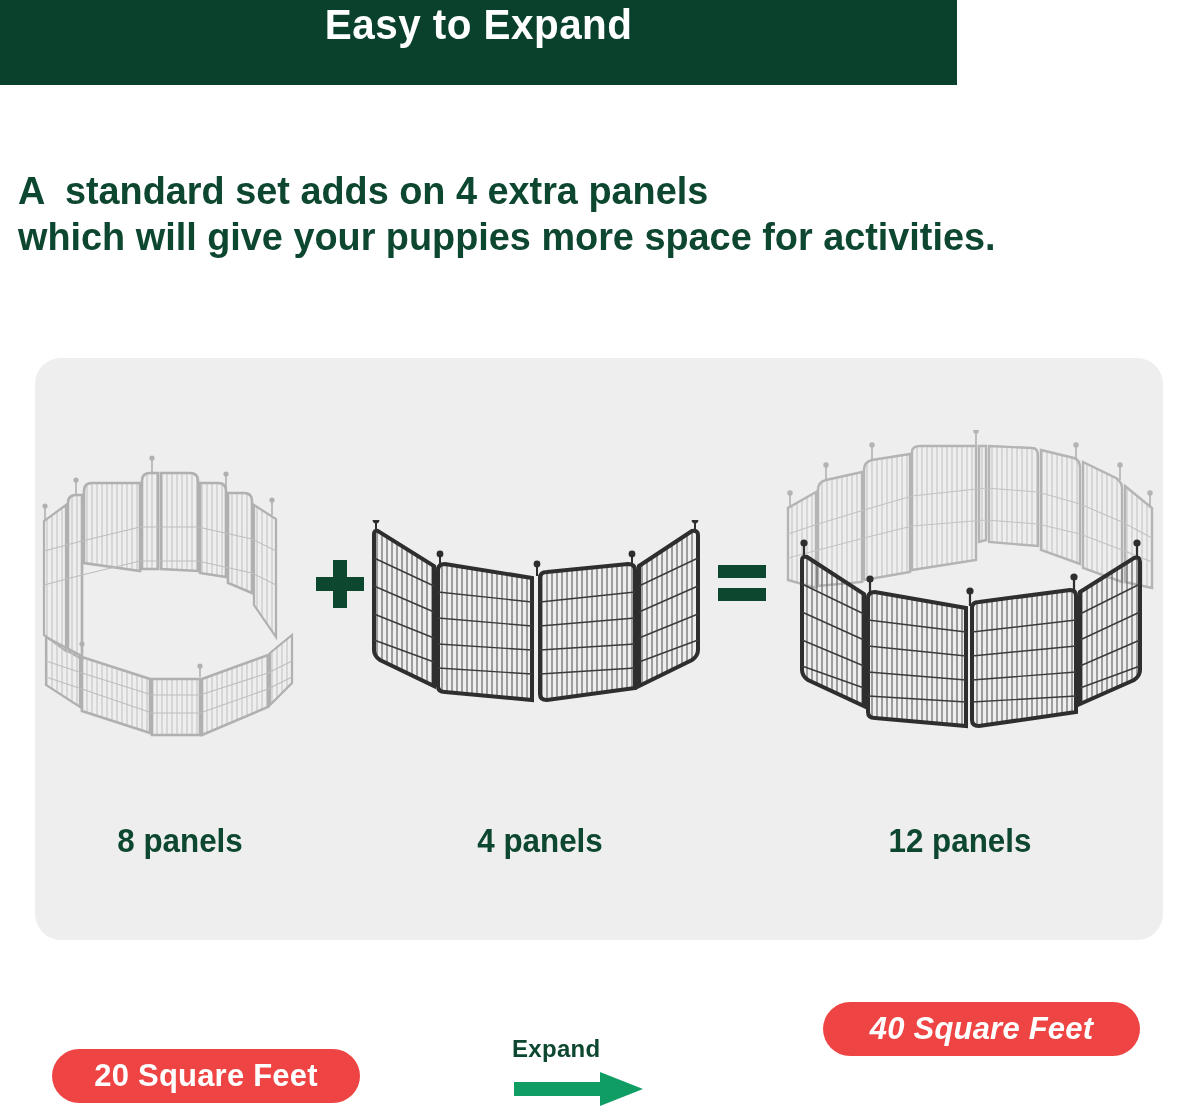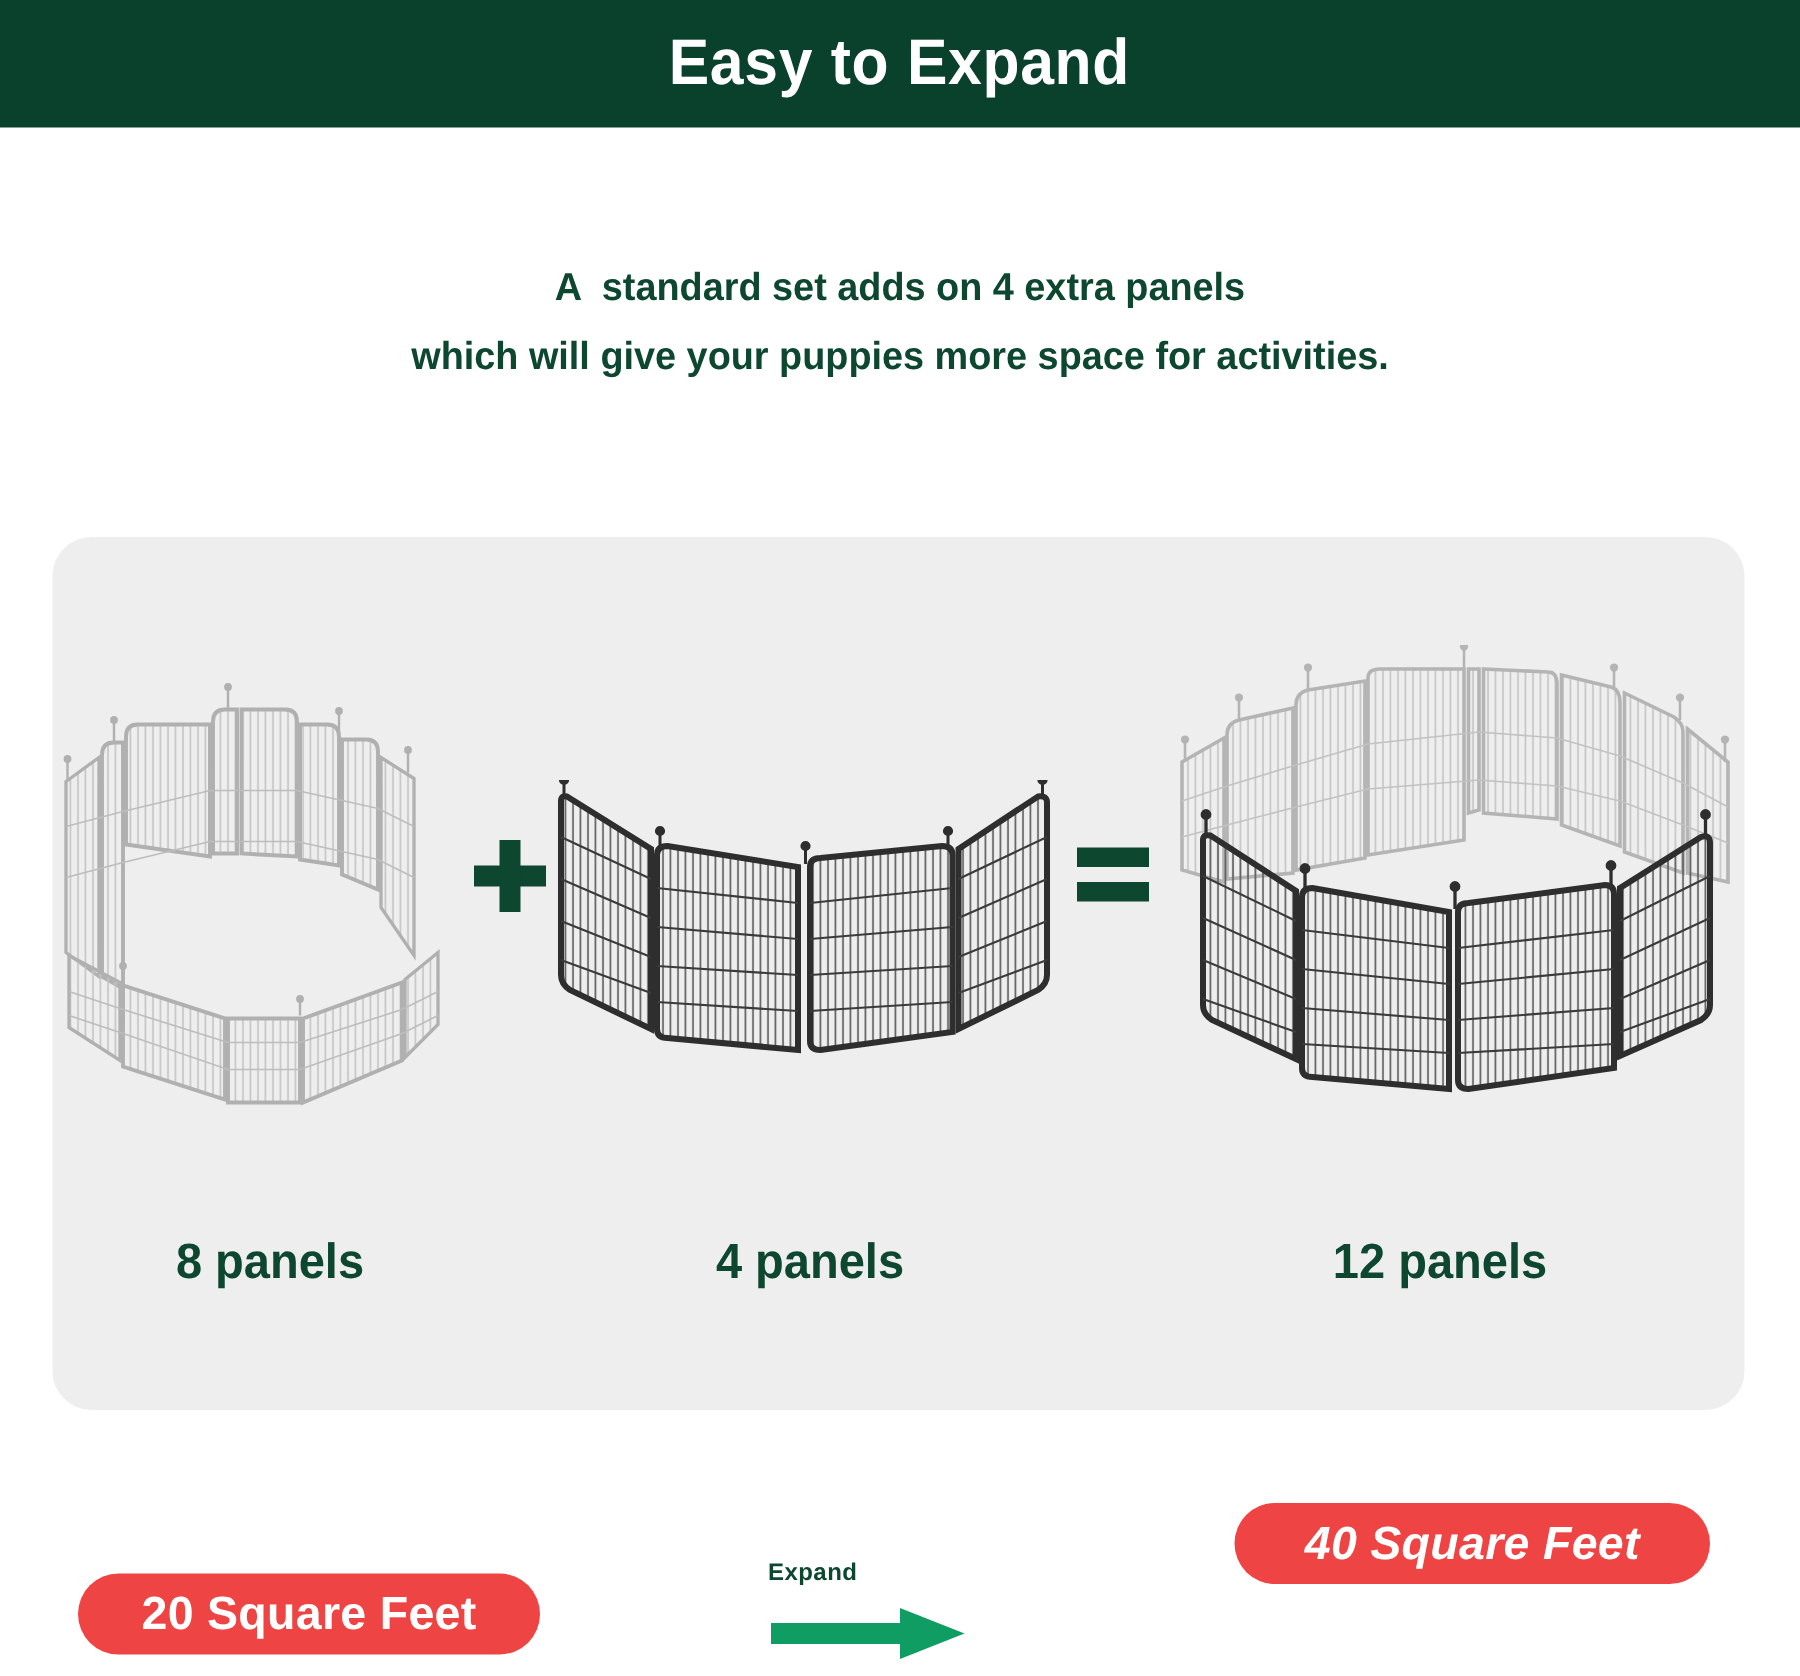--- a/index.html
+++ b/index.html
@@ -12,44 +12,43 @@
     height: 1117px;
     position: relative;
     font-family: "Liberation Sans", sans-serif;
     overflow: hidden;
   }
 
   
   .header-bar {
     position: absolute;
     left: 0; top: 0;
-    width: 1200px;
+    width: 957px;
     height: 85px;
     background: #0a412c;
     display: flex;
-    align-items: center;
     justify-content: center;
   }
   .header-title {
     color: #ffffff;
     font-size: 43px;
     font-weight: bold;
     letter-spacing: 0.5px;
     font-family: "Liberation Sans", sans-serif;
     transform: scaleX(0.94);
   }
 
   
   .subtitle {
     position: absolute;
     left: 0; top: 168px;
     width: 1200px;
-    text-align: center;
+    text-align: left;
     color: #0d4730;
-    font-size: 26px;
+    font-size: 39px;
     font-weight: bold;
     line-height: 46px;
     font-family: "Liberation Sans", sans-serif;
   }
   .subtitle .line {
     display: block;
     transform: scaleX(0.97);
     white-space: pre;
   }
 
@@ -123,21 +122,21 @@
   .badge-left  { left: 52px;  top: 1049px; width: 308px; }
   .badge-right { left: 823px; top: 1002px; width: 317px; font-style: italic; }
 
   .expand-group {
     position: absolute;
     left: 512px; top: 1036px;
     width: 150px; height: 70px;
   }
   .expand-label {
     color: #0d4730;
-    font-size: 16px;
+    font-size: 24px;
     font-weight: bold;
     font-family: "Liberation Sans", sans-serif;
     letter-spacing: 0.3px;
     line-height: 26px;
   }
   .expand-arrow {
     position: absolute;
     left: 2px; top: 36px;
     width: 130px; height: 34px;
   }

